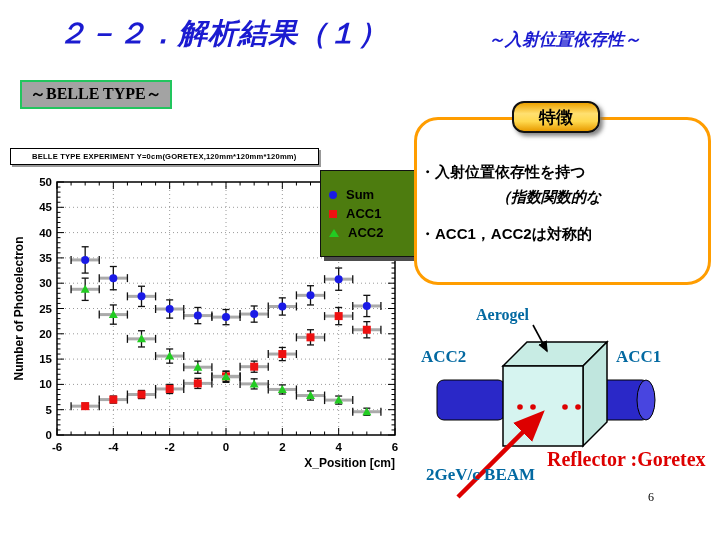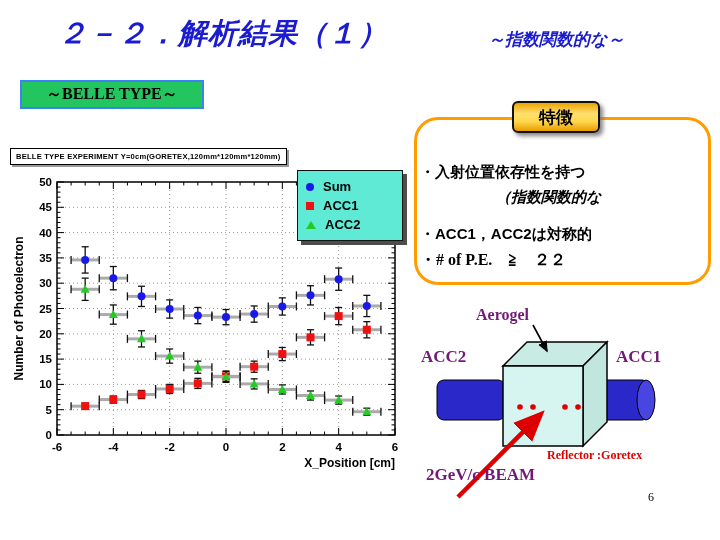--- a/index.html
+++ b/index.html
@@ -4,67 +4,67 @@
 <style>
   html,body{margin:0;padding:0;background:#fff;}
   .slide{position:relative;width:720px;height:540px;background:#ffffff;overflow:hidden;
          font-family:"Liberation Sans",sans-serif;}
   .abs{position:absolute;}
   
   .title{left:58px;top:14px;font-size:29px;font-weight:bold;font-style:italic;
          color:#1b1bd0;letter-spacing:1px;white-space:nowrap;}
   .subtitle{left:488px;top:28px;font-size:17px;font-weight:bold;font-style:italic;
             color:#1b1bd0;white-space:nowrap;}
-  .belle-box{left:20px;top:80px;background:#22c55e;border:2px solid #3b82f6;
-             padding:2px 24px;font-family:"Liberation Serif",serif;font-weight:bold;
+  .belle-box{left:20px;top:80px;background:#a3a3a3;border:2px solid #22c55e;
+             padding:2px 8px;font-family:"Liberation Serif",serif;font-weight:bold;
              font-size:16px;color:#000;white-space:nowrap;}
   
   .chart-panel{left:8px;top:145px;width:400px;height:335px;}
   .chart-title-box{position:absolute;left:2px;top:3px;background:#fff;border:1px solid #000;
-                   box-shadow:2px 2px 0 #999;padding:3px 5px;font-size:7.6px;font-weight:bold;
+                   box-shadow:2px 2px 0 #999;padding:3px 21px;font-size:7.6px;font-weight:bold;
                    letter-spacing:.2px;white-space:nowrap;}
-  .legend{position:absolute;left:289px;top:25px;width:88px;background:#5eead4;
-          border:1px solid #111;box-shadow:4px 4px 0 #4d4d4d;padding:6px 8px;}
+  .legend{position:absolute;left:312px;top:25px;width:88px;background:#4d7c0f;
+          border:1px solid #111;box-shadow:4px 4px 0 #4d4d4d;padding:14px 8px;}
   .legend-row{display:flex;align-items:center;gap:9px;height:19px;
               font-size:13px;font-weight:bold;color:#000;}
   .lm{display:inline-block;width:9px;height:9px;flex:0 0 auto;}
   .lm-circle{width:8px;height:8px;border-radius:50%;background:#1a1ae6;}
   .lm-square{width:8px;height:8px;background:#ee1111;}
   .lm-triangle{width:0;height:0;border-left:5px solid transparent;border-right:5px solid transparent;
                border-bottom:8px solid #22cc22;background:none;}
   
   .feature-box{left:414px;top:117px;width:291px;height:162px;border:3px solid #ff9d00;
                border-radius:24px;background:#fff;}
-  .feature-badge{left:512px;top:101px;width:84px;height:28px;border:2px solid #111;border-radius:6px;
+  .feature-badge{left:512px;top:101px;width:84px;height:28px;border:2px solid #111;border-radius:12px;
                  background:linear-gradient(to bottom,#eda200 0%,#ffe070 38%,#ffd84d 66%,#e89b00 100%);
                  box-shadow:3px 3px 4px rgba(110,110,110,.85);
                  display:flex;align-items:center;justify-content:center;
                  font-size:17px;font-weight:bold;color:#000;z-index:3;text-align:center;}
   .bullets{left:420px;top:159px;width:288px;font-size:15px;font-weight:bold;color:#000;
            line-height:25px;z-index:2;}
   .bullets .indent{padding-left:76px;font-style:italic;}
   .bullets .gap1{margin-top:12px;}
   .bullets .gap2{margin-top:1px;font-family:"Liberation Serif",serif;font-size:16px;}
   
-  .lbl{font-family:"Liberation Serif",serif;font-weight:bold;color:#701a75;white-space:nowrap;}
+  .lbl{font-family:"Liberation Serif",serif;font-weight:bold;color:#0369a1;white-space:nowrap;}
   .lbl-aerogel{left:476px;top:306px;font-size:16px;}
   .lbl-acc2{left:421px;top:347px;font-size:17px;}
   .lbl-acc1{left:616px;top:347px;font-size:17px;}
-  .lbl-reflector{left:547px;top:448px;font-size:12px;color:#dd0000;}
+  .lbl-reflector{left:547px;top:448px;font-size:20px;color:#dd0000;}
   .lbl-beam{left:426px;top:465px;font-size:17px;}
   .page-number{left:648px;top:490px;font-family:"Liberation Serif",serif;font-size:12px;color:#000;}
   .diagram-svg{left:410px;top:295px;}
 </style>
 </head>
 <body>
 
 <div class="slide">
 
   <div class="abs title">２－２．解析結果（１）</div>
-  <div class="abs subtitle">～指数関数的な～</div>
+  <div class="abs subtitle">～入射位置依存性～</div>
   <div class="abs belle-box">～BELLE TYPE～</div>
 
   <div class="abs chart-panel">
     <svg id="plot" width="400" height="335" viewBox="0 0 400 335">
         <line x1="105.33333333333333" y1="37" x2="105.33333333333333" y2="290" stroke="#9a9a9a" stroke-width="1" stroke-dasharray="1 3"></line>
         <line x1="161.66666666666666" y1="37" x2="161.66666666666666" y2="290" stroke="#9a9a9a" stroke-width="1" stroke-dasharray="1 3"></line>
         <line x1="218" y1="37" x2="218" y2="290" stroke="#9a9a9a" stroke-width="1" stroke-dasharray="1 3"></line>
         <line x1="274.3333333333333" y1="37" x2="274.3333333333333" y2="290" stroke="#9a9a9a" stroke-width="1" stroke-dasharray="1 3"></line>
         <line x1="330.6666666666667" y1="37" x2="330.6666666666667" y2="290" stroke="#9a9a9a" stroke-width="1" stroke-dasharray="1 3"></line>
         <line x1="49" y1="264.7" x2="387" y2="264.7" stroke="#9a9a9a" stroke-width="1" stroke-dasharray="1 3"></line>
@@ -497,21 +497,20 @@
       </div>
     </div>
   </div>
 
   <div class="abs feature-box"></div>
   <div class="abs feature-badge">特徴</div>
   <div class="abs bullets">
     <div>・入射位置依存性を持つ</div>
     <div class="indent">（指数関数的な</div>
     <div class="gap1">・ACC1，ACC2は対称的</div>
-    <div class="gap2">・# of P.E.　≧　２２</div>
   </div>
 
   <svg class="abs diagram-svg" width="310" height="215" viewBox="0 0 310 215">
     <defs>
       <marker id="redhead" markerWidth="8" markerHeight="8" refX="5.5" refY="3" orient="auto">
         <path d="M0,0 L7,3 L0,6 Z" fill="#dd0000"></path>
       </marker>
       <marker id="blkhead" markerWidth="9" markerHeight="9" refX="6" refY="3" orient="auto">
         <path d="M0,0 L7,3 L0,6 Z" fill="#000"></path>
       </marker>

